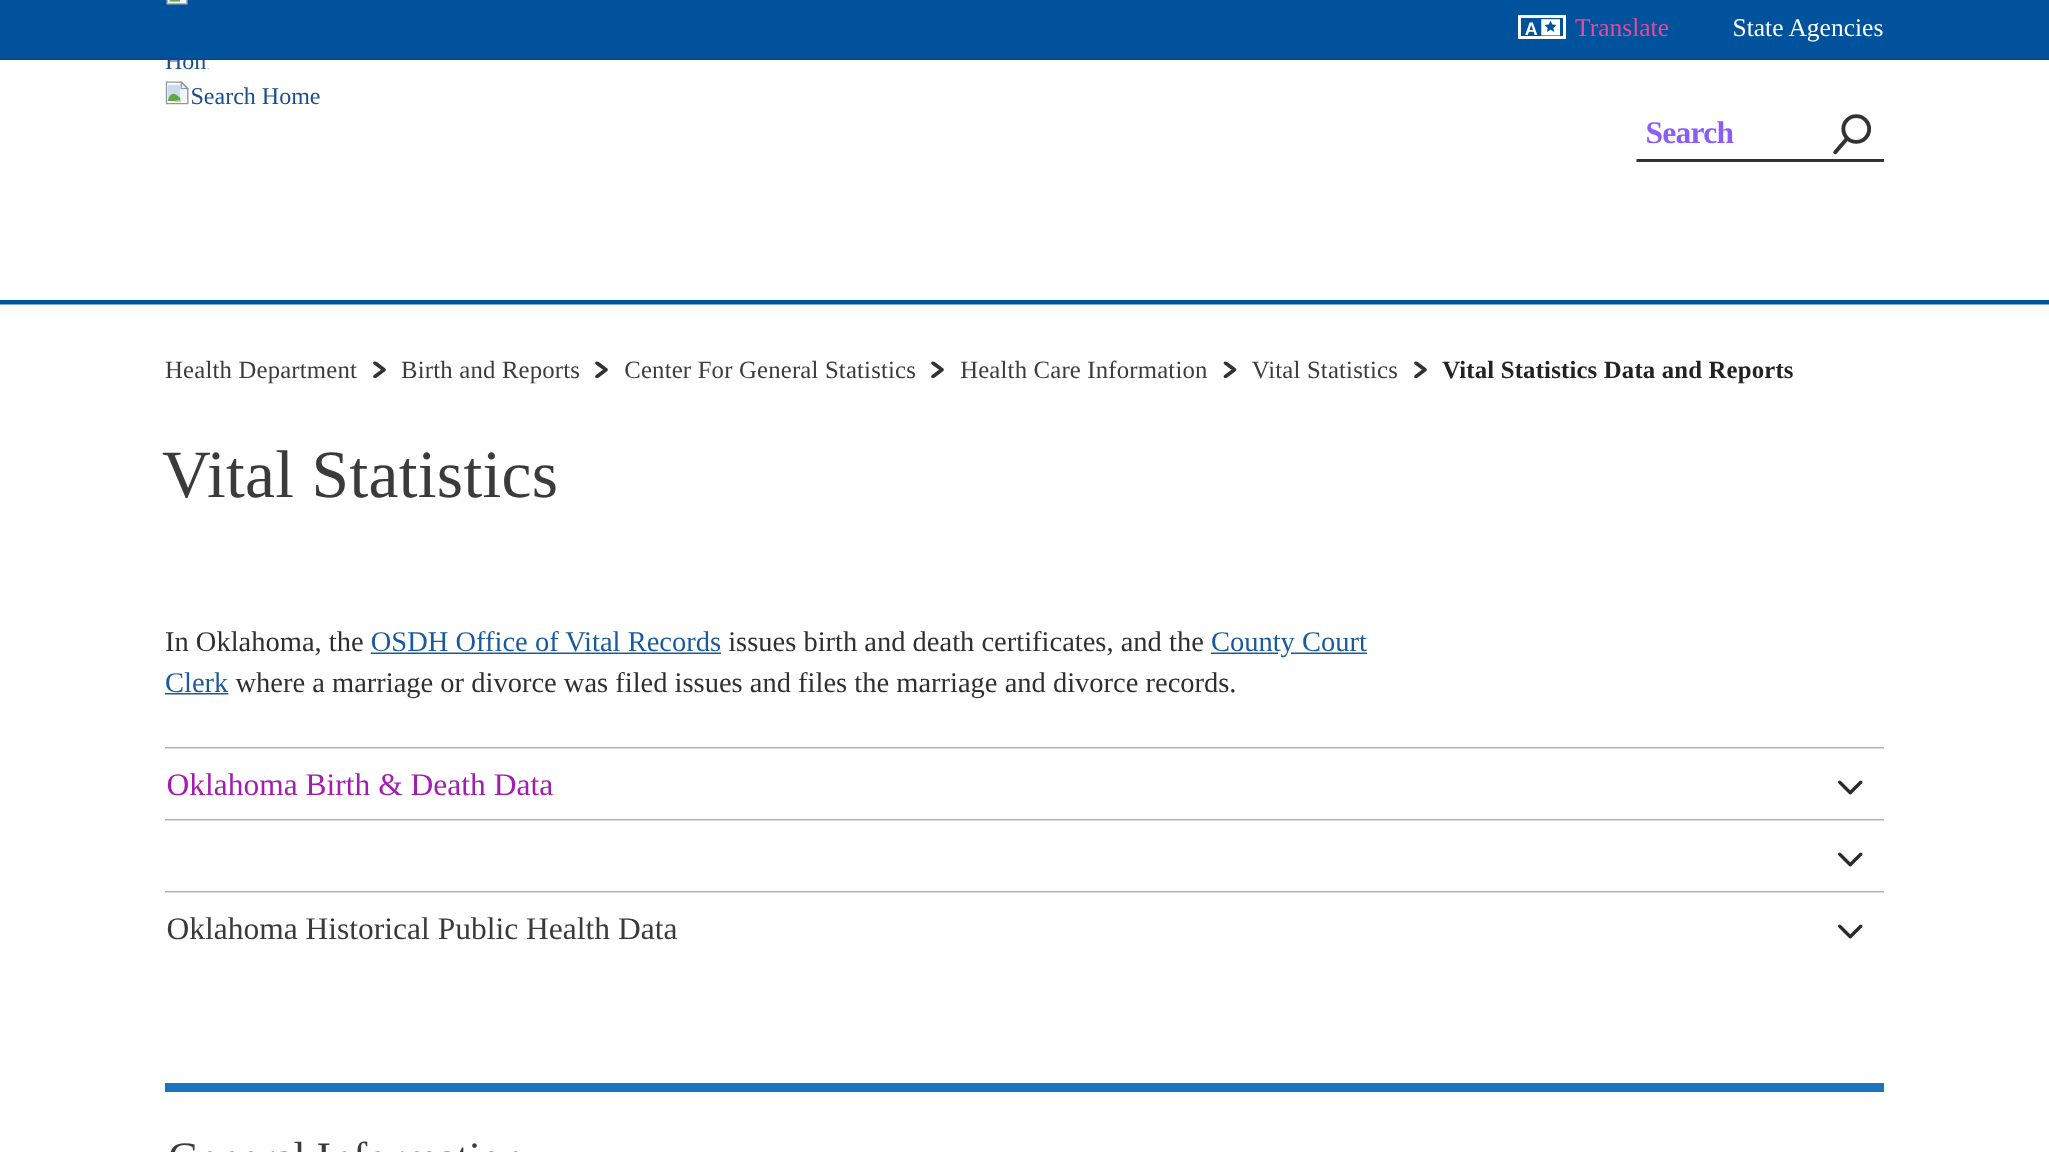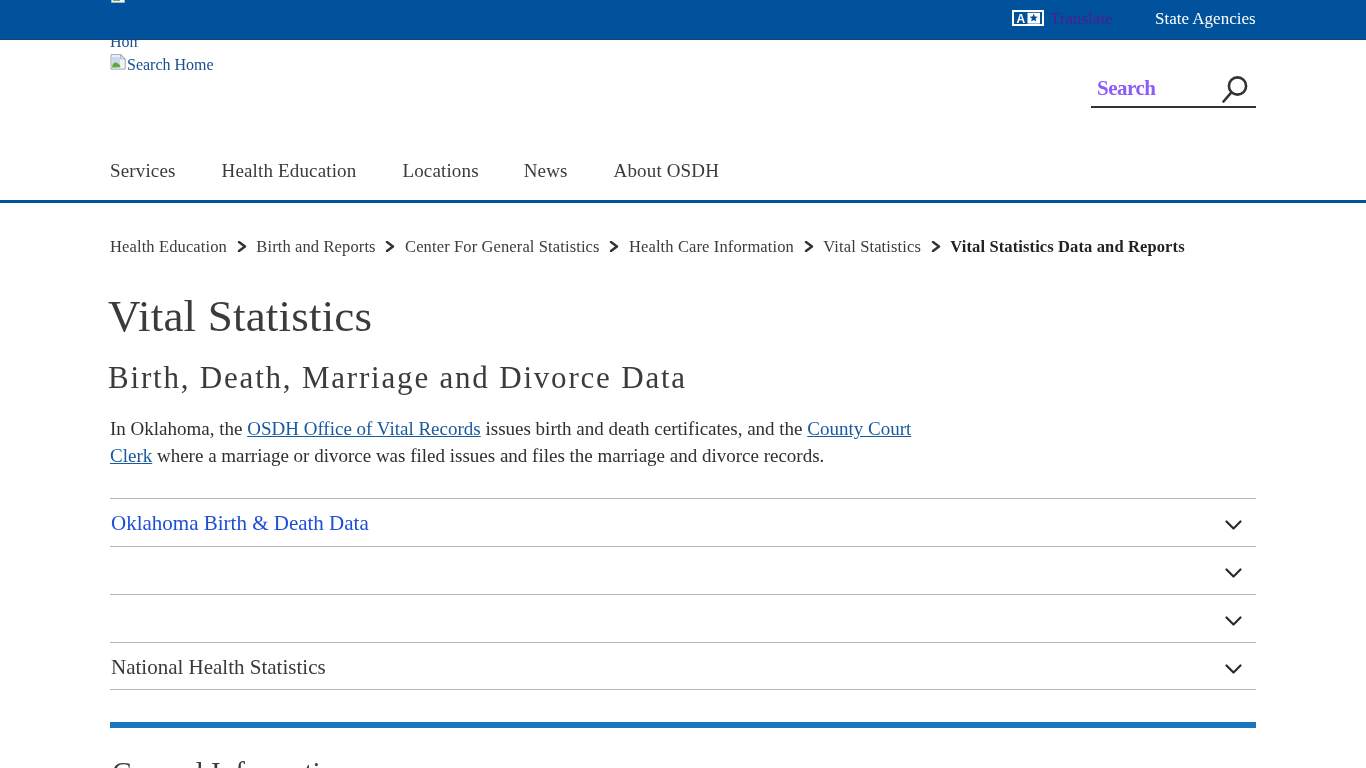--- a/index.html
+++ b/index.html
@@ -22,85 +22,76 @@
     <path d="M3 6 h7 v7 h-7 z" fill="#bcd2ec"></path>
     <path d="M3 13 c1 -3 3 -4 7 -2 v2 z" fill="#6aaa4b"></path>
   </svg>
 
   <svg class="abs" style="left:1012px; top:10px; z-index:3;" width="32" height="16" viewBox="0 0 32 16">
     <rect x="1" y="1" width="30" height="14" fill="none" stroke="#fff" stroke-width="2"></rect>
     <text x="4.5" y="13" font-family="Liberation Sans, sans-serif" font-size="12" font-weight="bold" fill="#fff">A</text>
     <rect x="15.5" y="2.8" width="12.5" height="10.8" fill="#fff"></rect>
     <path d="M21.7 3.8 l1.2 2.6 2.8 .3 -2.1 1.9 .6 2.8 -2.5 -1.5 -2.5 1.5 .6 -2.8 -2.1 -1.9 2.8 -.3 z" fill="#00529c"></path>
   </svg>
-  <div class="abs" style="left:1050px; top:9px; font-size:17px; color:#4c1d95; z-index:3;">Translate</div>
+  <div class="abs" style="left:1050px; top:9px; font-size:17px; color:#ec4899; z-index:3;">Translate</div>
   <div class="abs" style="left:1155px; top:9px; font-size:17px; color:#fff; z-index:3;">State Agencies</div>
 
   <svg class="abs" style="left:110px; top:54px;" width="16" height="16" viewBox="0 0 16 16">
     <path d="M1 .7 h9.8 l4.4 4.4 v10 h-14.2 z" fill="#fdfefe" stroke="#8f979e" stroke-width="0.9"></path>
     <path d="M10.8 .7 v4.4 h4.4 z" fill="#eef1f5" stroke="#8f979e" stroke-width="0.9"></path>
     <path d="M2 2.6 h8.2 v10.8 h-8.2 z" fill="#ccd9ef"></path>
     <path d="M10.2 5.4 h3.8 v8 h-3.8 z" fill="#f1f4f9"></path>
     <path d="M2 13.4 c.6 -3.8 2.8 -5.8 5.2 -4.4 c1.4 .8 2.2 1.8 3 2.4 v2 z" fill="#5ea83e"></path>
     <path d="M6.5 13.4 c1.8 -1 3.4 -.6 4.6 .4 l-4.6 .2 z" fill="#b9d98e"></path>
   </svg>
   <div class="abs" style="left:127px; top:56px; font-size:16px; color:#1a4e8e;">Search Home</div>
 
   <div class="abs" style="left:1097px; top:76px; font-size:21px; letter-spacing:-0.5px; font-weight:bold; color:#8b5cf6;">Search</div>
   <svg class="abs" style="left:1220px; top:74px;" width="32" height="32" viewBox="0 0 32 32">
     <circle cx="17.5" cy="12" r="8.6" fill="none" stroke="#333" stroke-width="2.6"></circle>
     <line x1="11.2" y1="18.6" x2="3.5" y2="27.5" stroke="#333" stroke-width="2.6" stroke-linecap="round"></line>
   </svg>
   <div class="abs" style="left:1091px; top:106px; width:165px; height:2px; background:#333;"></div>
 
-  <div class="abs" style="left:110px; top:160px; font-size:19px; letter-spacing:0.15px; color:#3b3b3b; white-space:nowrap;">
-    <span>Services</span><span style="margin-left:46px;">Health Education</span><span style="margin-left:46px;">Locations</span><span style="margin-left:45px;">News</span><span style="margin-left:46px;">About OSDH</span>
-  </div>
 
   <div class="abs" style="left:0; top:200px; width:1366px; height:3px; background:#00529c;"></div>
 
   <div class="abs" style="left:110px; top:237px; font-size:16.5px; letter-spacing:0.12px; color:#3c3c3c; white-space:nowrap;" id="crumb">
-    <span>Health Education</span><svg class="sep" width="10" height="11" viewBox="0 0 10 11" style="margin:0 9.7px;">
+    <span>Health Department</span><svg class="sep" width="10" height="11" viewBox="0 0 10 11" style="margin:0 9.7px;">
         <path d="M2 1 l6 4.5 -6 4.5" fill="none" stroke="#333" stroke-width="2.4" stroke-linecap="round" stroke-linejoin="round"></path>
       </svg><span>Birth and Reports</span><svg class="sep" width="10" height="11" viewBox="0 0 10 11" style="margin:0 9.7px;">
         <path d="M2 1 l6 4.5 -6 4.5" fill="none" stroke="#333" stroke-width="2.4" stroke-linecap="round" stroke-linejoin="round"></path>
       </svg><span>Center For General Statistics</span><svg class="sep" width="10" height="11" viewBox="0 0 10 11" style="margin:0 9.7px;">
         <path d="M2 1 l6 4.5 -6 4.5" fill="none" stroke="#333" stroke-width="2.4" stroke-linecap="round" stroke-linejoin="round"></path>
       </svg><span>Health Care Information</span><svg class="sep" width="10" height="11" viewBox="0 0 10 11" style="margin:0 9.7px;">
         <path d="M2 1 l6 4.5 -6 4.5" fill="none" stroke="#333" stroke-width="2.4" stroke-linecap="round" stroke-linejoin="round"></path>
       </svg><span>Vital Statistics</span><svg class="sep" width="10" height="11" viewBox="0 0 10 11" style="margin:0 9.7px;">
         <path d="M2 1 l6 4.5 -6 4.5" fill="none" stroke="#333" stroke-width="2.4" stroke-linecap="round" stroke-linejoin="round"></path>
       </svg><span style="font-weight:bold; color:#222;">Vital Statistics Data and Reports</span>
   </div>
 
   <div class="abs" style="left:108px; top:290px; font-size:45px; letter-spacing:0.2px; color:#3b3b3b;">Vital Statistics</div>
 
-  <div class="abs" style="left:108px; top:360px; font-size:31px; letter-spacing:1.8px; color:#3b3b3b;">Birth, Death, Marriage and Divorce Data</div>
 
   <div class="abs" style="left:110px; top:415px; font-size:19px; letter-spacing:0px; line-height:27px; color:#2f2f2f; white-space:nowrap;">In Oklahoma, the <a style="color:#19599f; text-decoration:underline;">OSDH Office of Vital Records</a> issues birth and death certificates, and the <a style="color:#19599f; text-decoration:underline;">County Court</a><br><a style="color:#19599f; text-decoration:underline;">Clerk</a> where a marriage or divorce was filed issues and files the marriage and divorce records.</div>
 
   <div class="abs" style="left:110px; top:498px; width:1146px;">
     <div style="height:48px; border-top:1px solid #b5b5b5; position:relative;">
-      <div style="position:absolute; left:1px; top:12px; font-size:21px; color:#1d4ed8;">Oklahoma Birth &amp; Death Data</div>
+      <div style="position:absolute; left:1px; top:12px; font-size:21px; color:#a21caf;">Oklahoma Birth &amp; Death Data</div>
       <svg style="position:absolute; right:14px; top:21px;" width="17" height="12" viewBox="0 0 17 12">
           <path d="M1.5 1.5 l7 7 7 -7" fill="none" stroke="#2b2b2b" stroke-width="2.2" stroke-linecap="round" stroke-linejoin="round"></path>
         </svg>
     </div>
     <div style="height:48px; border-top:1px solid #b5b5b5; position:relative;">
       <svg style="position:absolute; right:14px; top:21px;" width="17" height="12" viewBox="0 0 17 12">
           <path d="M1.5 1.5 l7 7 7 -7" fill="none" stroke="#2b2b2b" stroke-width="2.2" stroke-linecap="round" stroke-linejoin="round"></path>
         </svg>
     </div>
     <div style="height:48px; border-top:1px solid #b5b5b5; position:relative;">
-      <svg style="position:absolute; right:14px; top:21px;" width="17" height="12" viewBox="0 0 17 12">
-          <path d="M1.5 1.5 l7 7 7 -7" fill="none" stroke="#2b2b2b" stroke-width="2.2" stroke-linecap="round" stroke-linejoin="round"></path>
-        </svg>
-    </div>
-    <div style="height:48px; border-top:1px solid #b5b5b5; border-bottom:1px solid #b5b5b5; position:relative;">
-      <div style="position:absolute; left:1px; top:12px; font-size:21px; color:#3a3a3a;">National Health Statistics</div>
+      <div style="position:absolute; left:1px; top:12px; font-size:21px; color:#3a3a3a;">Oklahoma Historical Public Health Data</div>
       <svg style="position:absolute; right:14px; top:21px;" width="17" height="12" viewBox="0 0 17 12">
           <path d="M1.5 1.5 l7 7 7 -7" fill="none" stroke="#2b2b2b" stroke-width="2.2" stroke-linecap="round" stroke-linejoin="round"></path>
         </svg>
     </div>
   </div>
 
   <div class="abs" style="left:110px; top:722px; width:1146px; height:6px; background:#1b75bc;"></div>
 
   <div class="abs" style="left:112px; top:756px; font-size:29px; color:#3b3b3b;">General Information</div>
 

